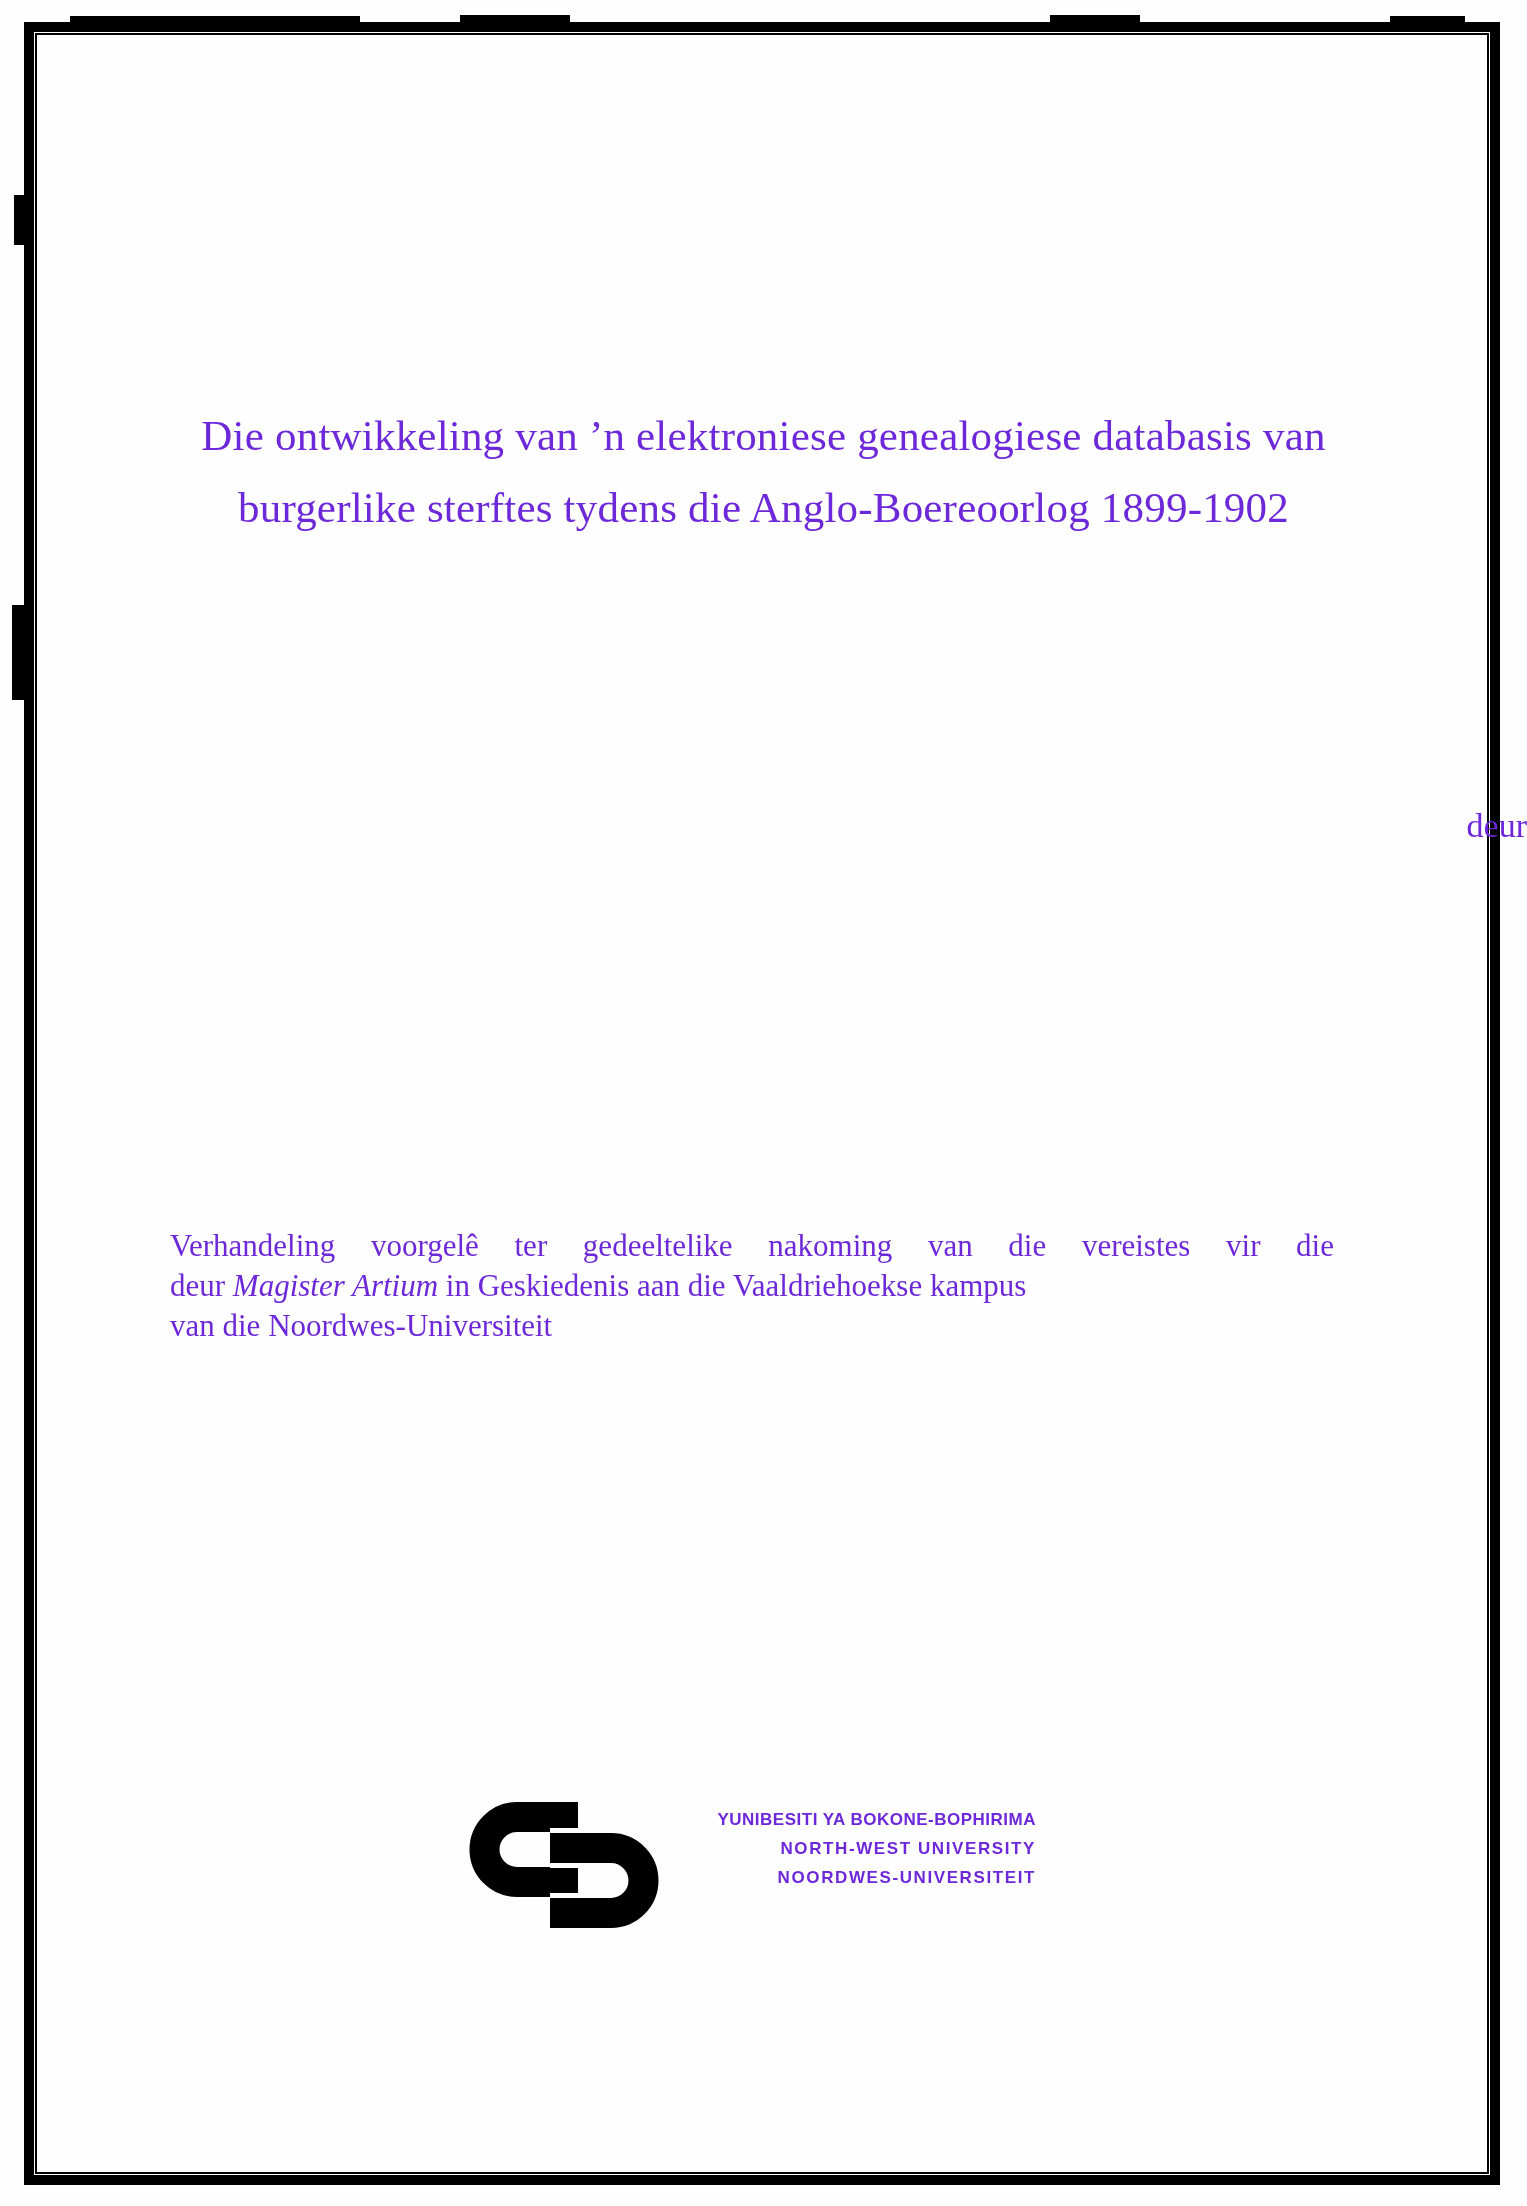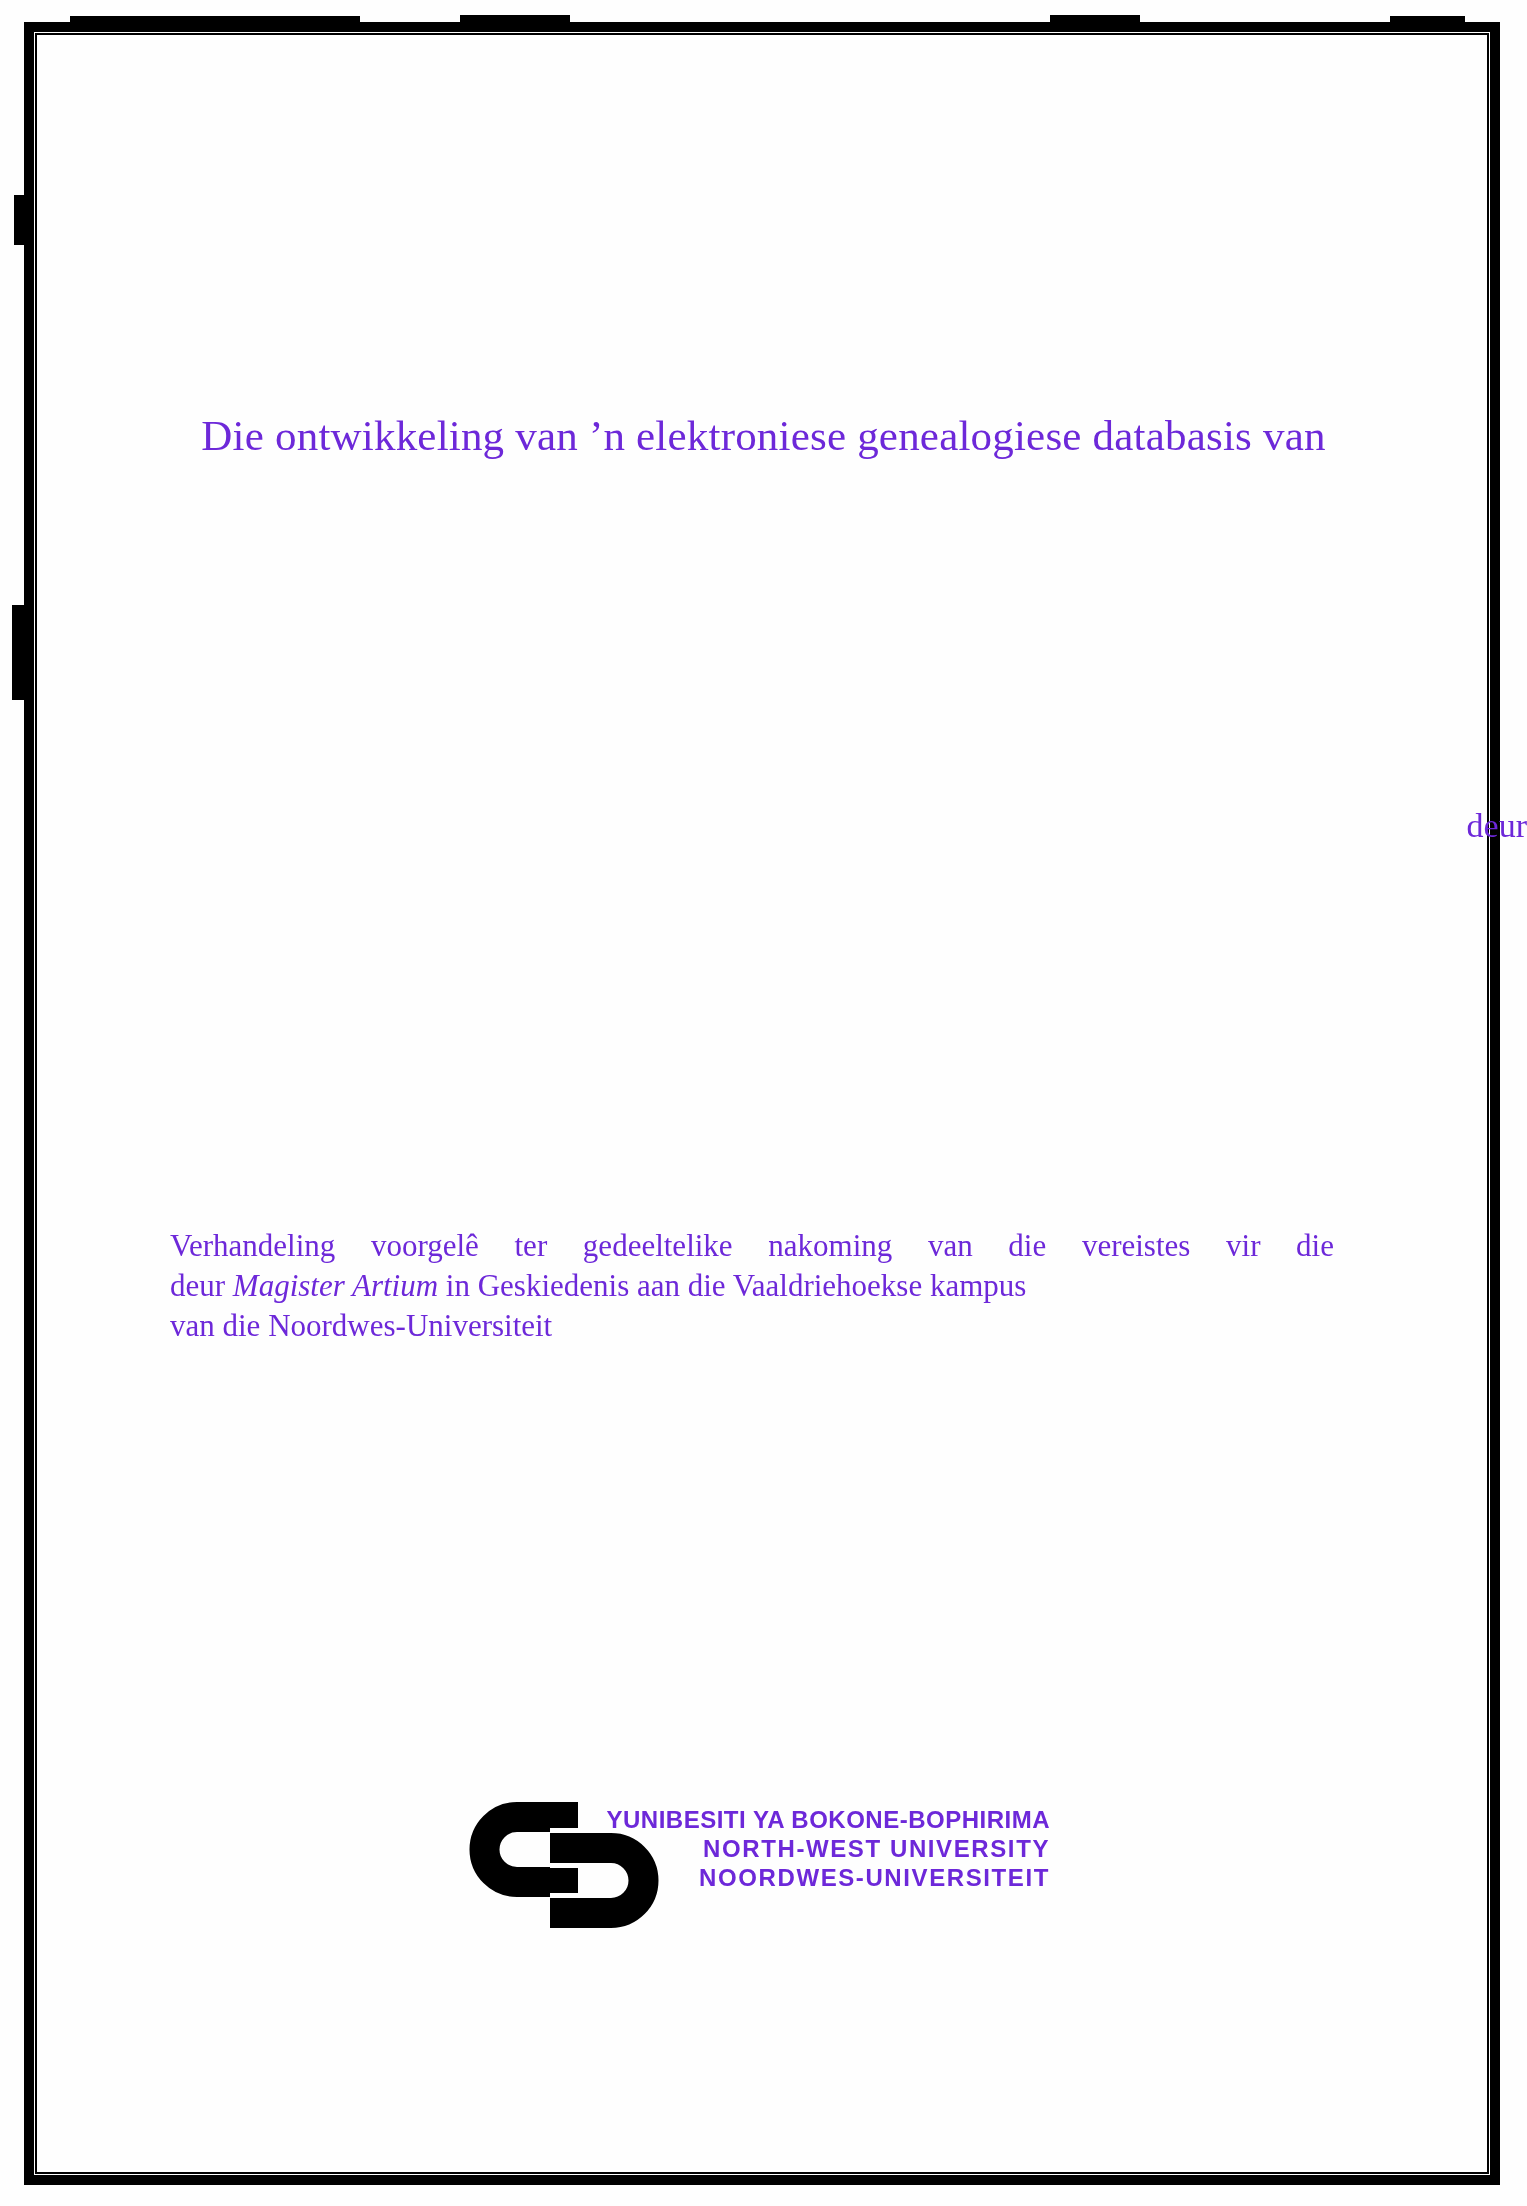--- a/index.html
+++ b/index.html
@@ -41,24 +41,24 @@
     font-size:31px;line-height:40px;
   }
   .just{text-align:justify;text-align-last:justify;font-family:Liberation Serif, serif;}
   .supervisor-block{
     position:absolute;left:170px;top:1644px;
     font-size:32px;line-height:44px;
   }
   .logo{position:absolute;left:465px;top:1802px;}
   .logo-mark{position:absolute;left:0;top:0;width:198px;height:126px;}
   .logo-text{
-    position:absolute;left:123px;top:3px;width:462px;
+    position:absolute;left:109px;top:3px;width:462px;
     text-align:right;
     font-family:"Liberation Sans", sans-serif;
-    font-weight:700;font-size:24px;line-height:29px;
+    font-weight:700;font-size:17px;line-height:29px;
     letter-spacing:0.5px;white-space:nowrap;
   }
   .logo-text .wide{letter-spacing:1.6px;}
 </style>
 </head>
 <body>
 
 <div class="page">
 
   <div class="frame">
@@ -67,20 +67,21 @@
 
   <div class="art a1"></div>
   <div class="art a2"></div>
   <div class="art a3"></div>
   <div class="art a4"></div>
   <div class="art a5"></div>
   <div class="art a6"></div>
 
   <div class="title">
     <div>Die ontwikkeling van ’n elektroniese genealogiese databasis van</div>
+    <div>burgerlike sterftes tydens die Anglo-Boereoorlog 1899-1902</div>
   </div>
 
   <div class="byline">deur</div>
 
 
   <div class="statement">
     <div class="just">Verhandeling voorgelê ter gedeeltelike nakoming van die vereistes vir die</div>
     <div><span>deur </span><i>Magister Artium</i><span> in Geskiedenis aan die Vaaldriehoekse kampus</span></div>
     <div>van die Noordwes-Universiteit</div>
   </div>

